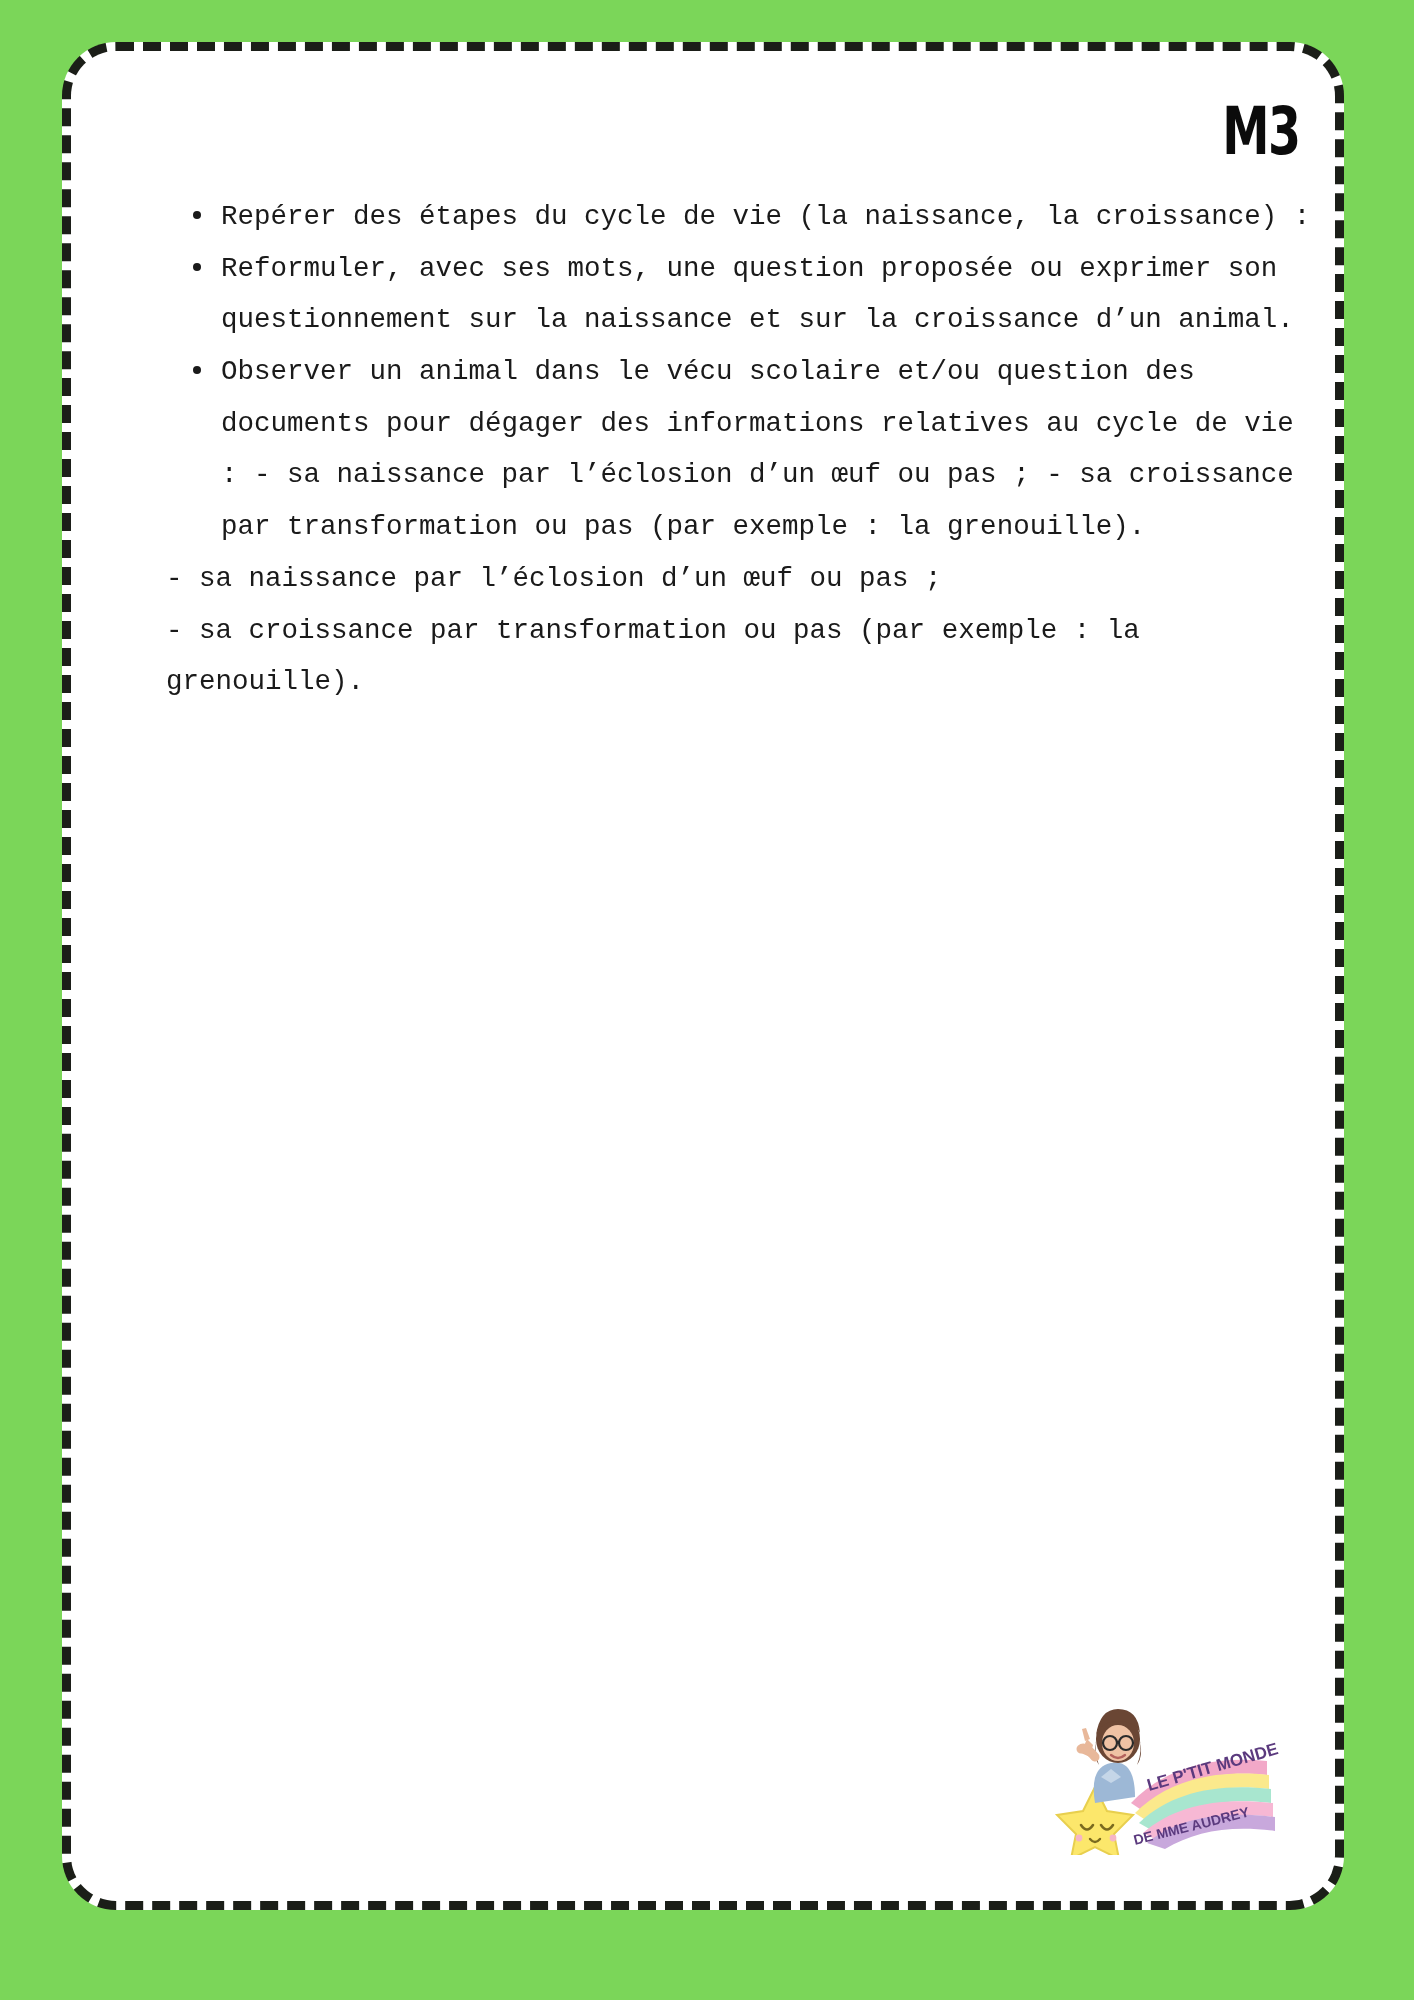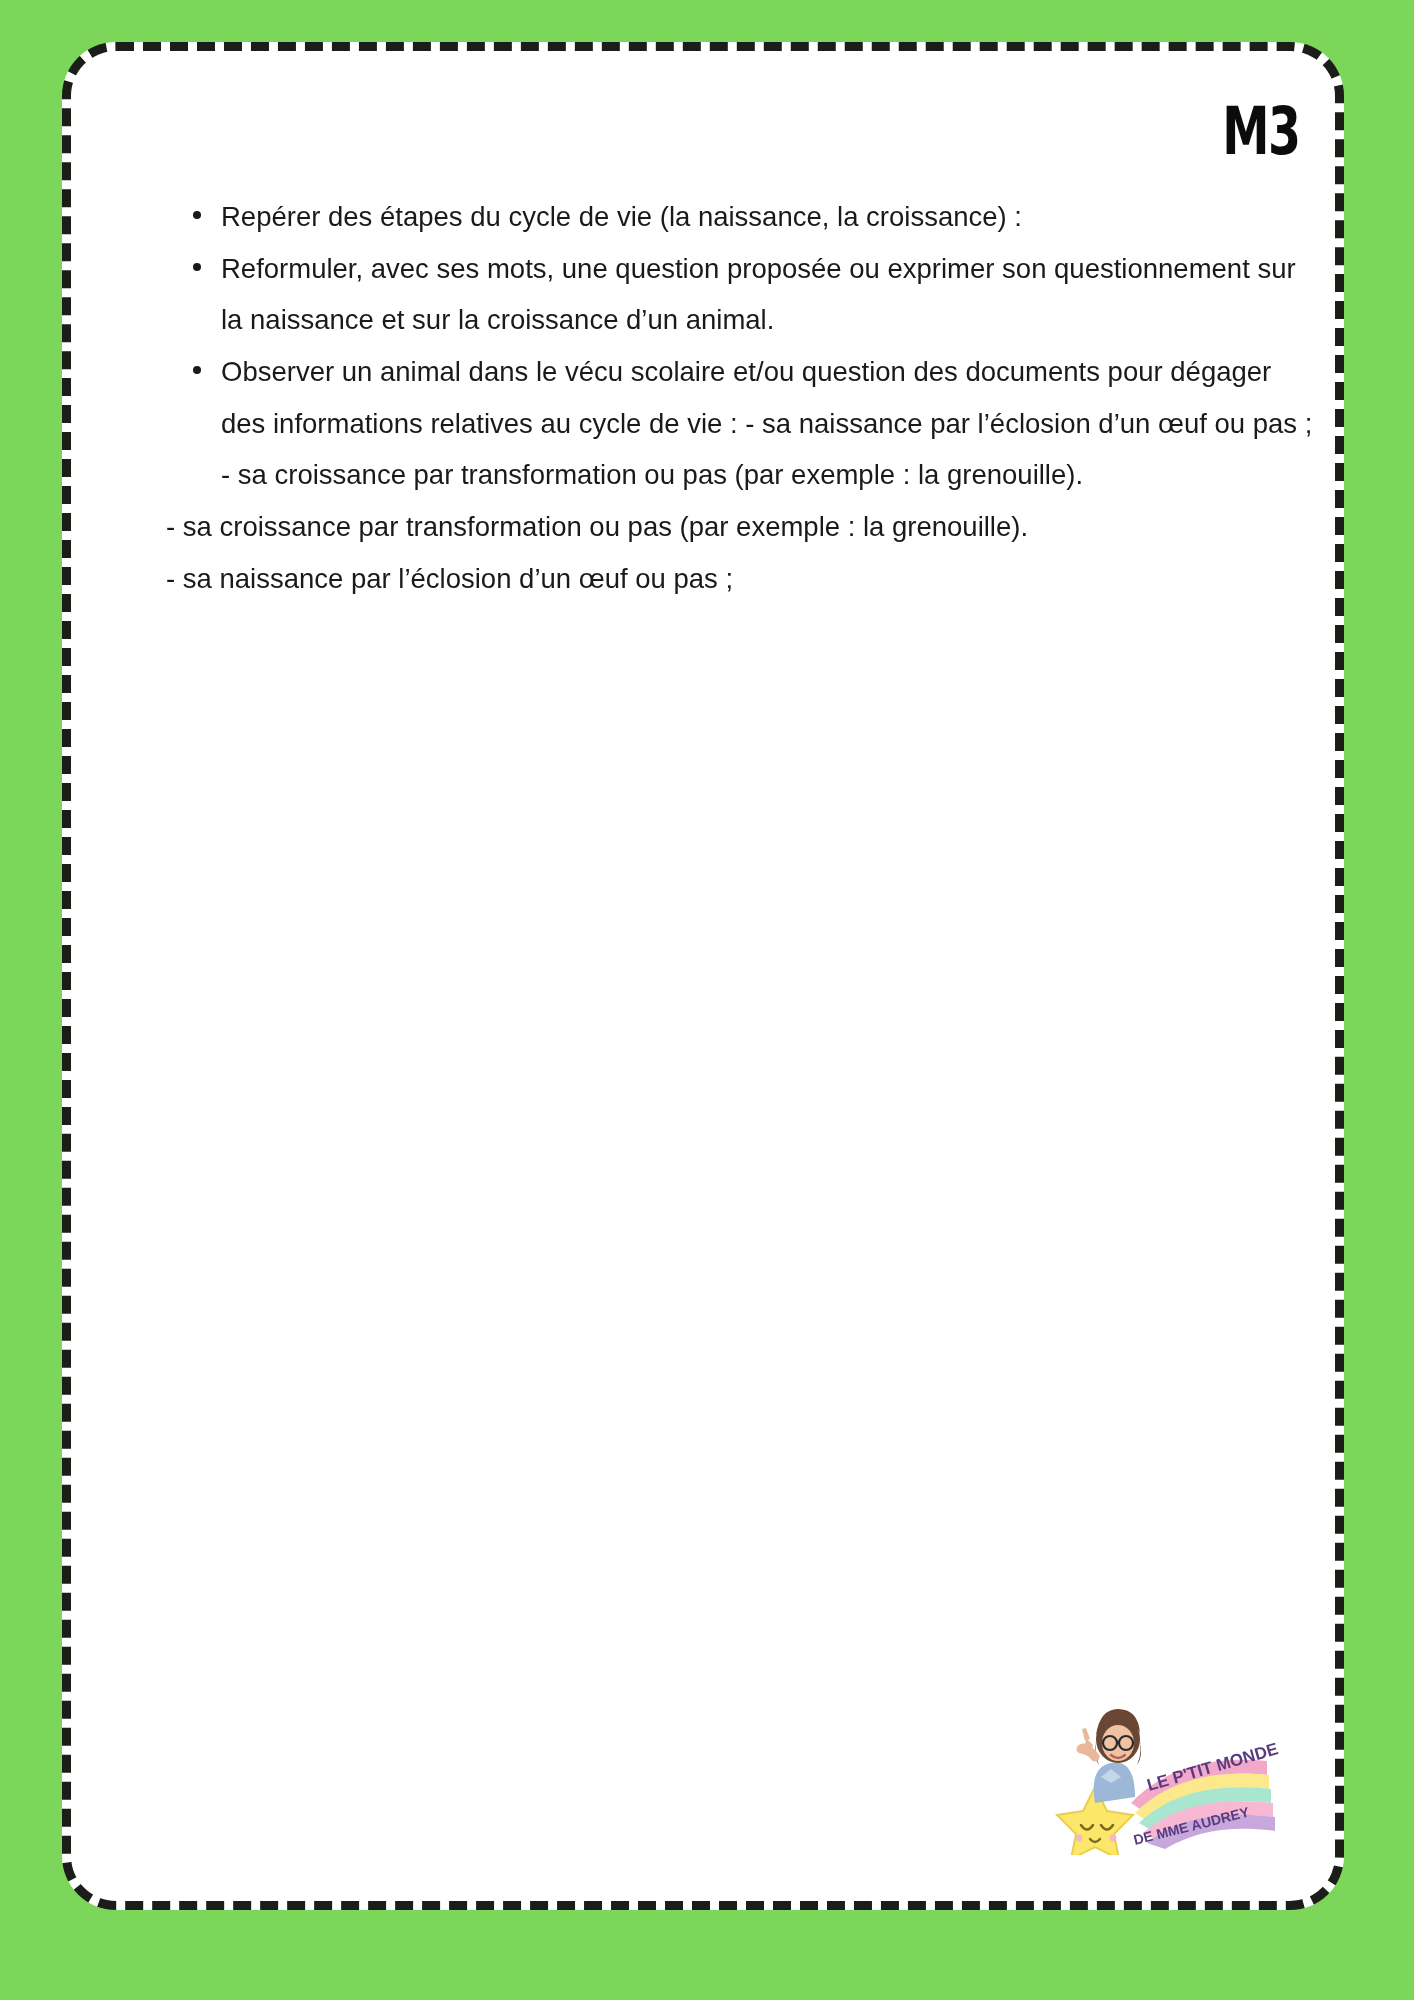--- a/index.html
+++ b/index.html
@@ -52,20 +52,21 @@
   
   .content {
     position: absolute;
     left: 0;
     top: 140px;
     width: 1264px;
     padding: 0 22px 0 40px;
     color: #1A1A1A;
     font-size: 27.5px;
     line-height: 1.88;
+    font-family: Liberation Mono, monospace;
   }
 
   ul.bullets {
     list-style: none;
   }
 
   li.bullet {
     position: relative;
     padding-left: 110px;
     margin: 0;
@@ -106,22 +107,22 @@
     <div class="module-code">M3</div>
 
     <div class="content">
 
       <ul class="bullets">
         <li class="bullet">Repérer des étapes du cycle de vie (la naissance, la croissance) :</li>
         <li class="bullet"> Reformuler, avec ses mots, une question proposée ou exprimer son questionnement sur la naissance et sur la croissance d’un animal.</li>
         <li class="bullet">Observer un animal dans le vécu scolaire et/ou question des documents pour dégager des informations relatives au cycle de vie : - sa naissance par l’éclosion d’un œuf ou pas ; - sa croissance par transformation ou pas (par exemple : la grenouille).</li>
       </ul>
 
+      <p class="dashline">- sa naissance par l’éclosion d’un œuf ou pas ;</p>
       <p class="dashline">- sa croissance par transformation ou pas (par exemple : la grenouille).</p>
-      <p class="dashline">- sa naissance par l’éclosion d’un œuf ou pas ;</p>
 
 
     </div>
 
     <div class="logo">
       <svg viewBox="0 0 240 160" xmlns="http://www.w3.org/2000/svg">
 
         <g>
           <path d="M88 108 C120 74 168 60 224 66 L224 80 C172 74 128 88 100 116 Z" fill="#F2A8C8"></path>
           <path d="M92 118 C124 86 170 74 226 80 L226 94 C176 88 134 100 104 126 Z" fill="#FBE98C"></path>

